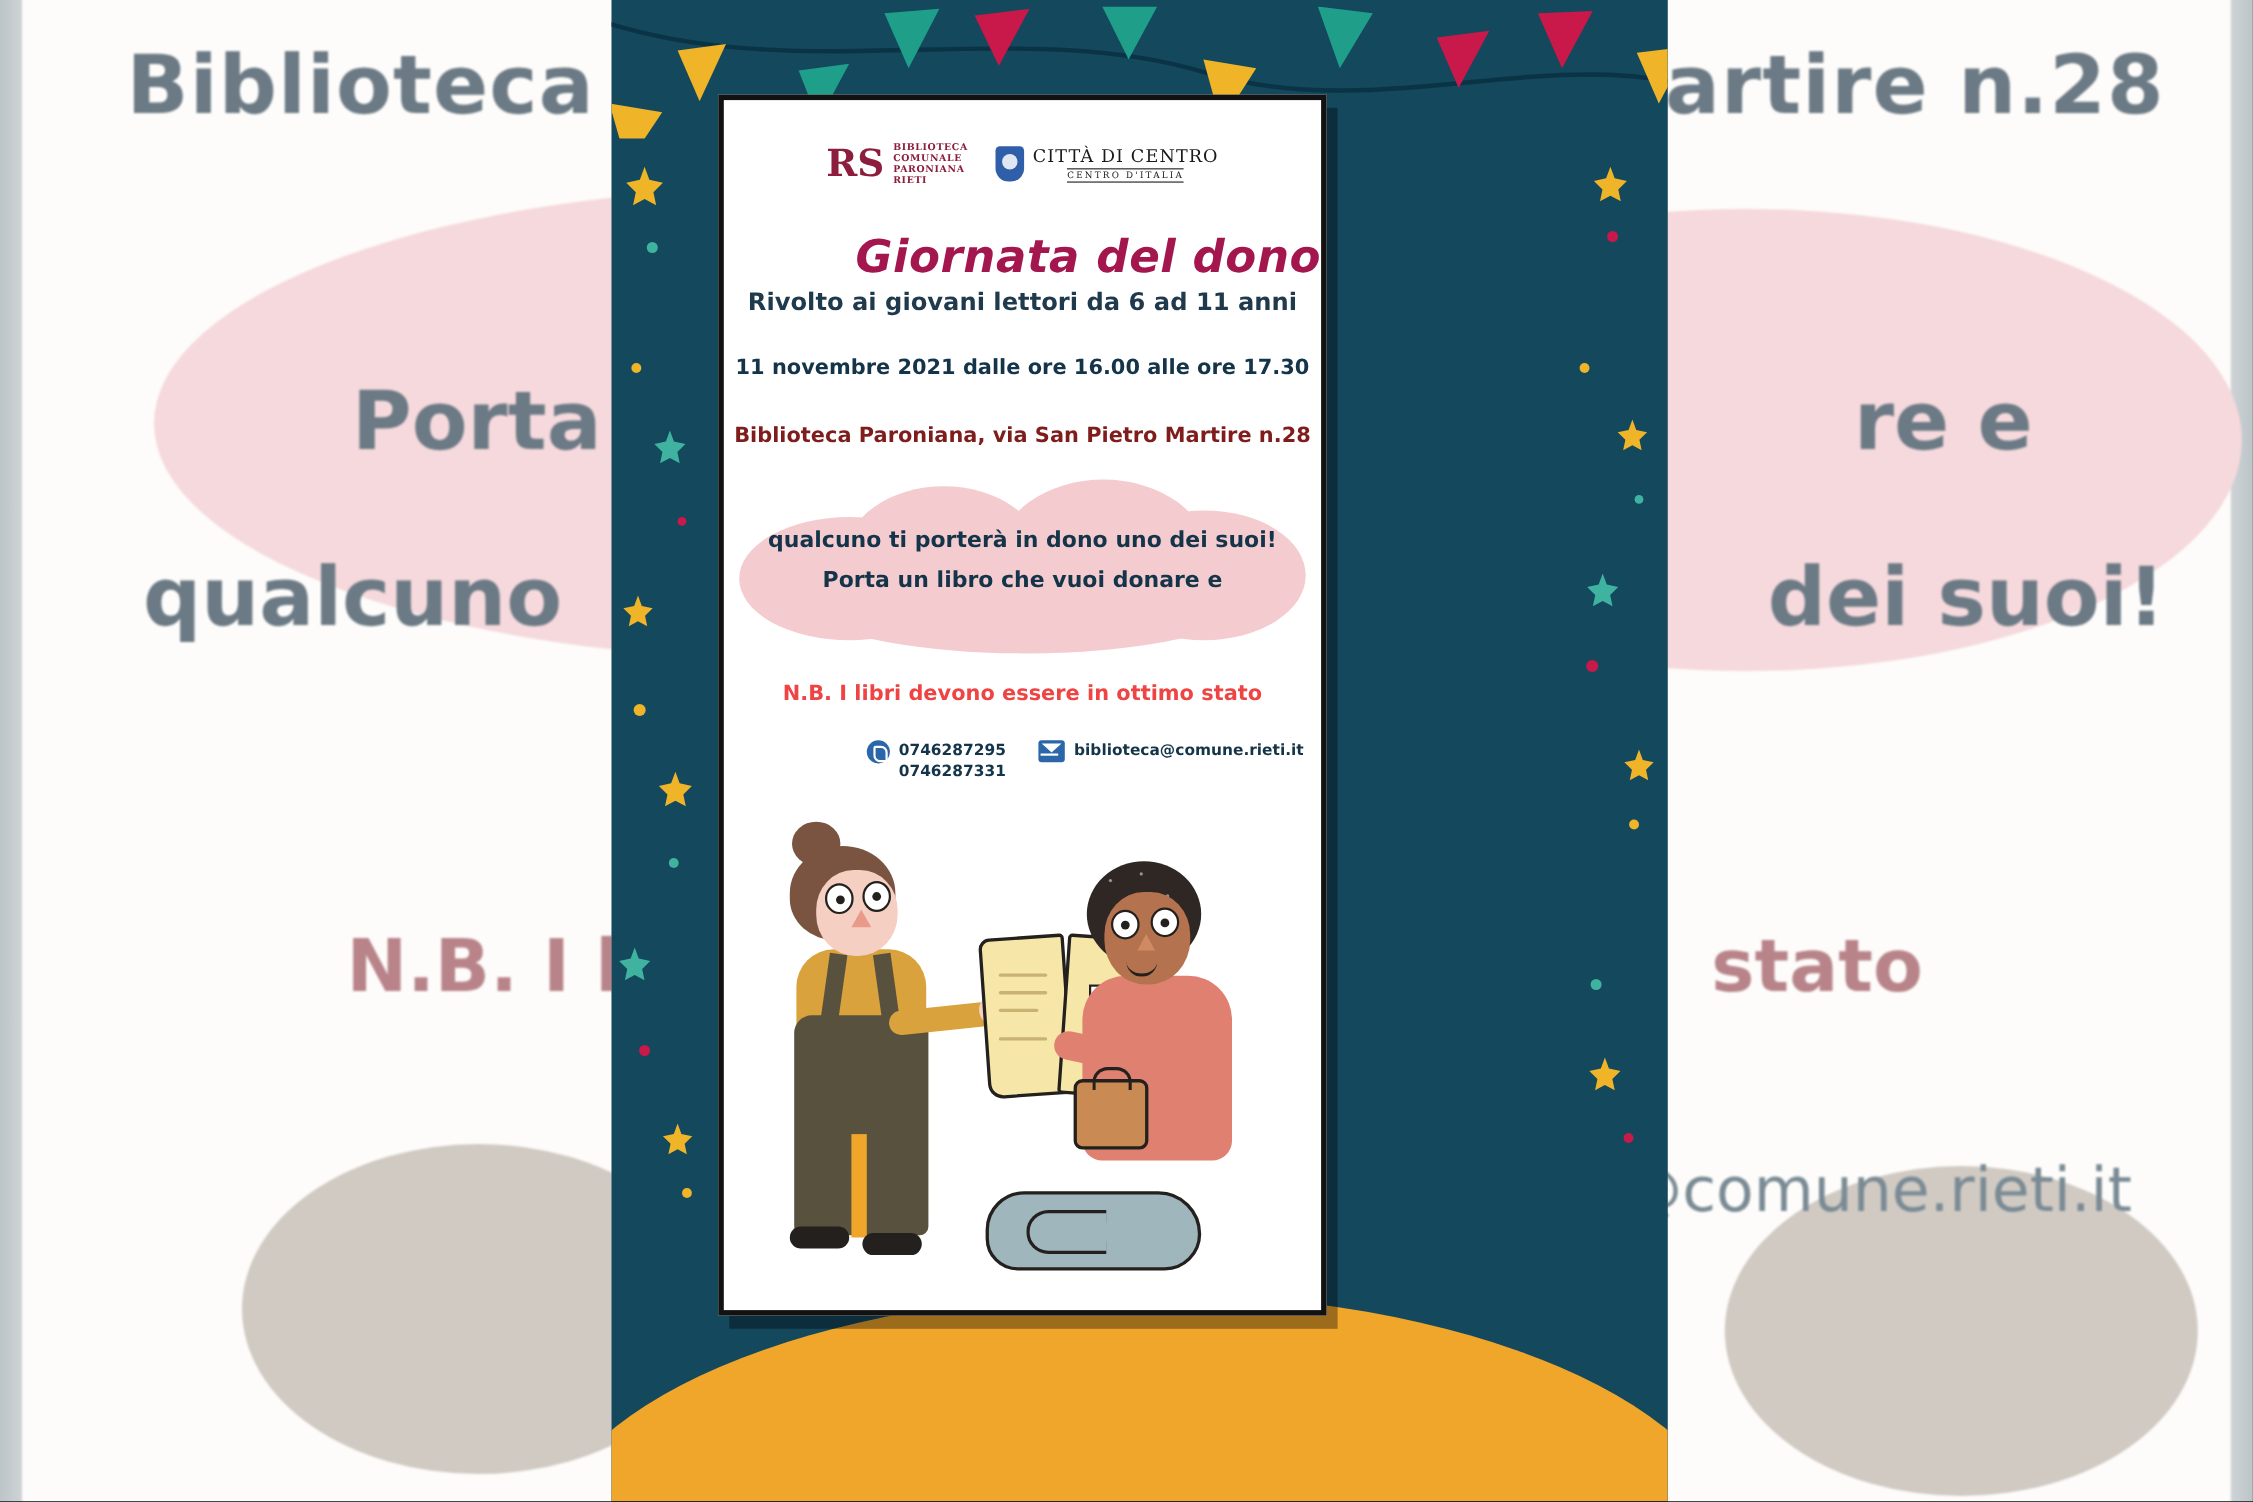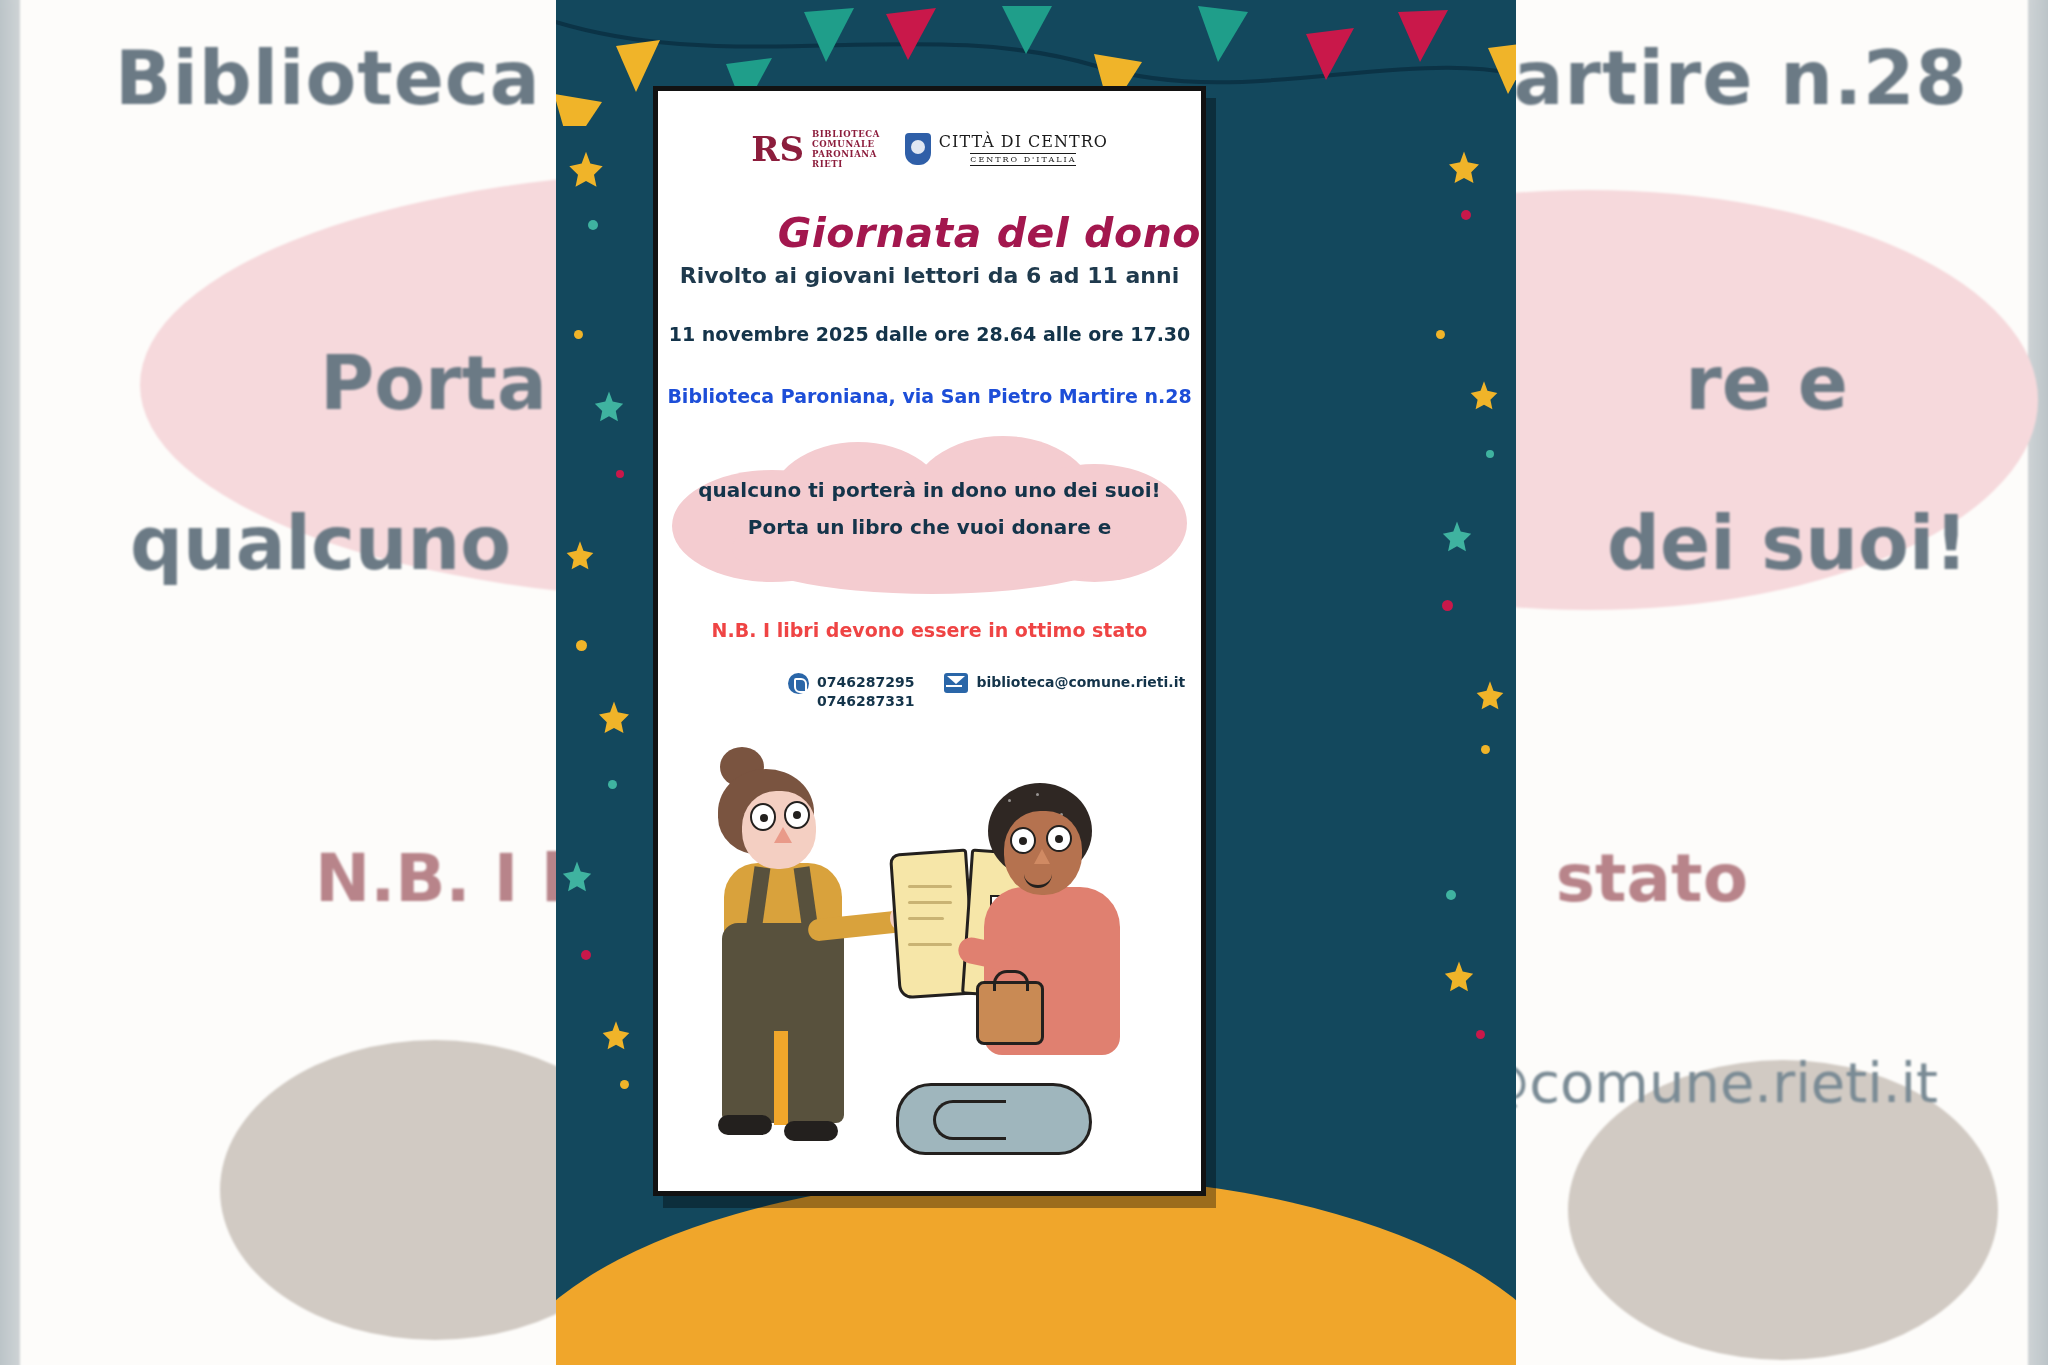--- a/index.html
+++ b/index.html
@@ -234,21 +234,21 @@
     font-size: 19px;
     color: #14344a;
     font-weight: 600;
   }
   .where {
     position: absolute;
     left: 0; right: 0;
     top: 294px;
     text-align: center;
     font-size: 19px;
-    color: #1d4ed8;
+    color: #7f1d1d;
     font-weight: 600;
   }
 
   
   .cloud-wrap {
     position: absolute;
     left: 14px;
     top: 345px;
     width: 515px;
     height: 160px;
@@ -618,21 +618,21 @@
           <div class="crest"></div>
           <div class="city-lines">
             <div class="city-main">CITTÀ DI CENTRO</div>
             <div class="city-sub">CENTRO D'ITALIA</div>
           </div>
         </div>
       </div>
 
       <div class="title">Giornata del dono</div>
       <div class="subtitle">Rivolto ai giovani lettori da 6 ad 11 anni</div>
-      <div class="when">11 novembre  2025 dalle ore 28.64 alle ore 17.30</div>
+      <div class="when">11 novembre  2021 dalle ore 16.00 alle ore 17.30</div>
       <div class="where">Biblioteca Paroniana, via San Pietro Martire n.28</div>
 
       <div class="cloud-wrap">
         <div class="cl" style="left:0;   top:34px; width:200px; height:112px;"></div>
         <div class="cl" style="left:96px; top:6px;  width:180px; height:130px;"></div>
         <div class="cl" style="left:236px;top:0;    width:190px; height:138px;"></div>
         <div class="cl" style="left:330px;top:28px; width:185px; height:118px;"></div>
         <div class="cl" style="left:60px; top:66px; width:400px; height:92px;"></div>
         <div class="cloud-text">
           <div>qualcuno ti porterà in dono uno dei suoi!</div>

